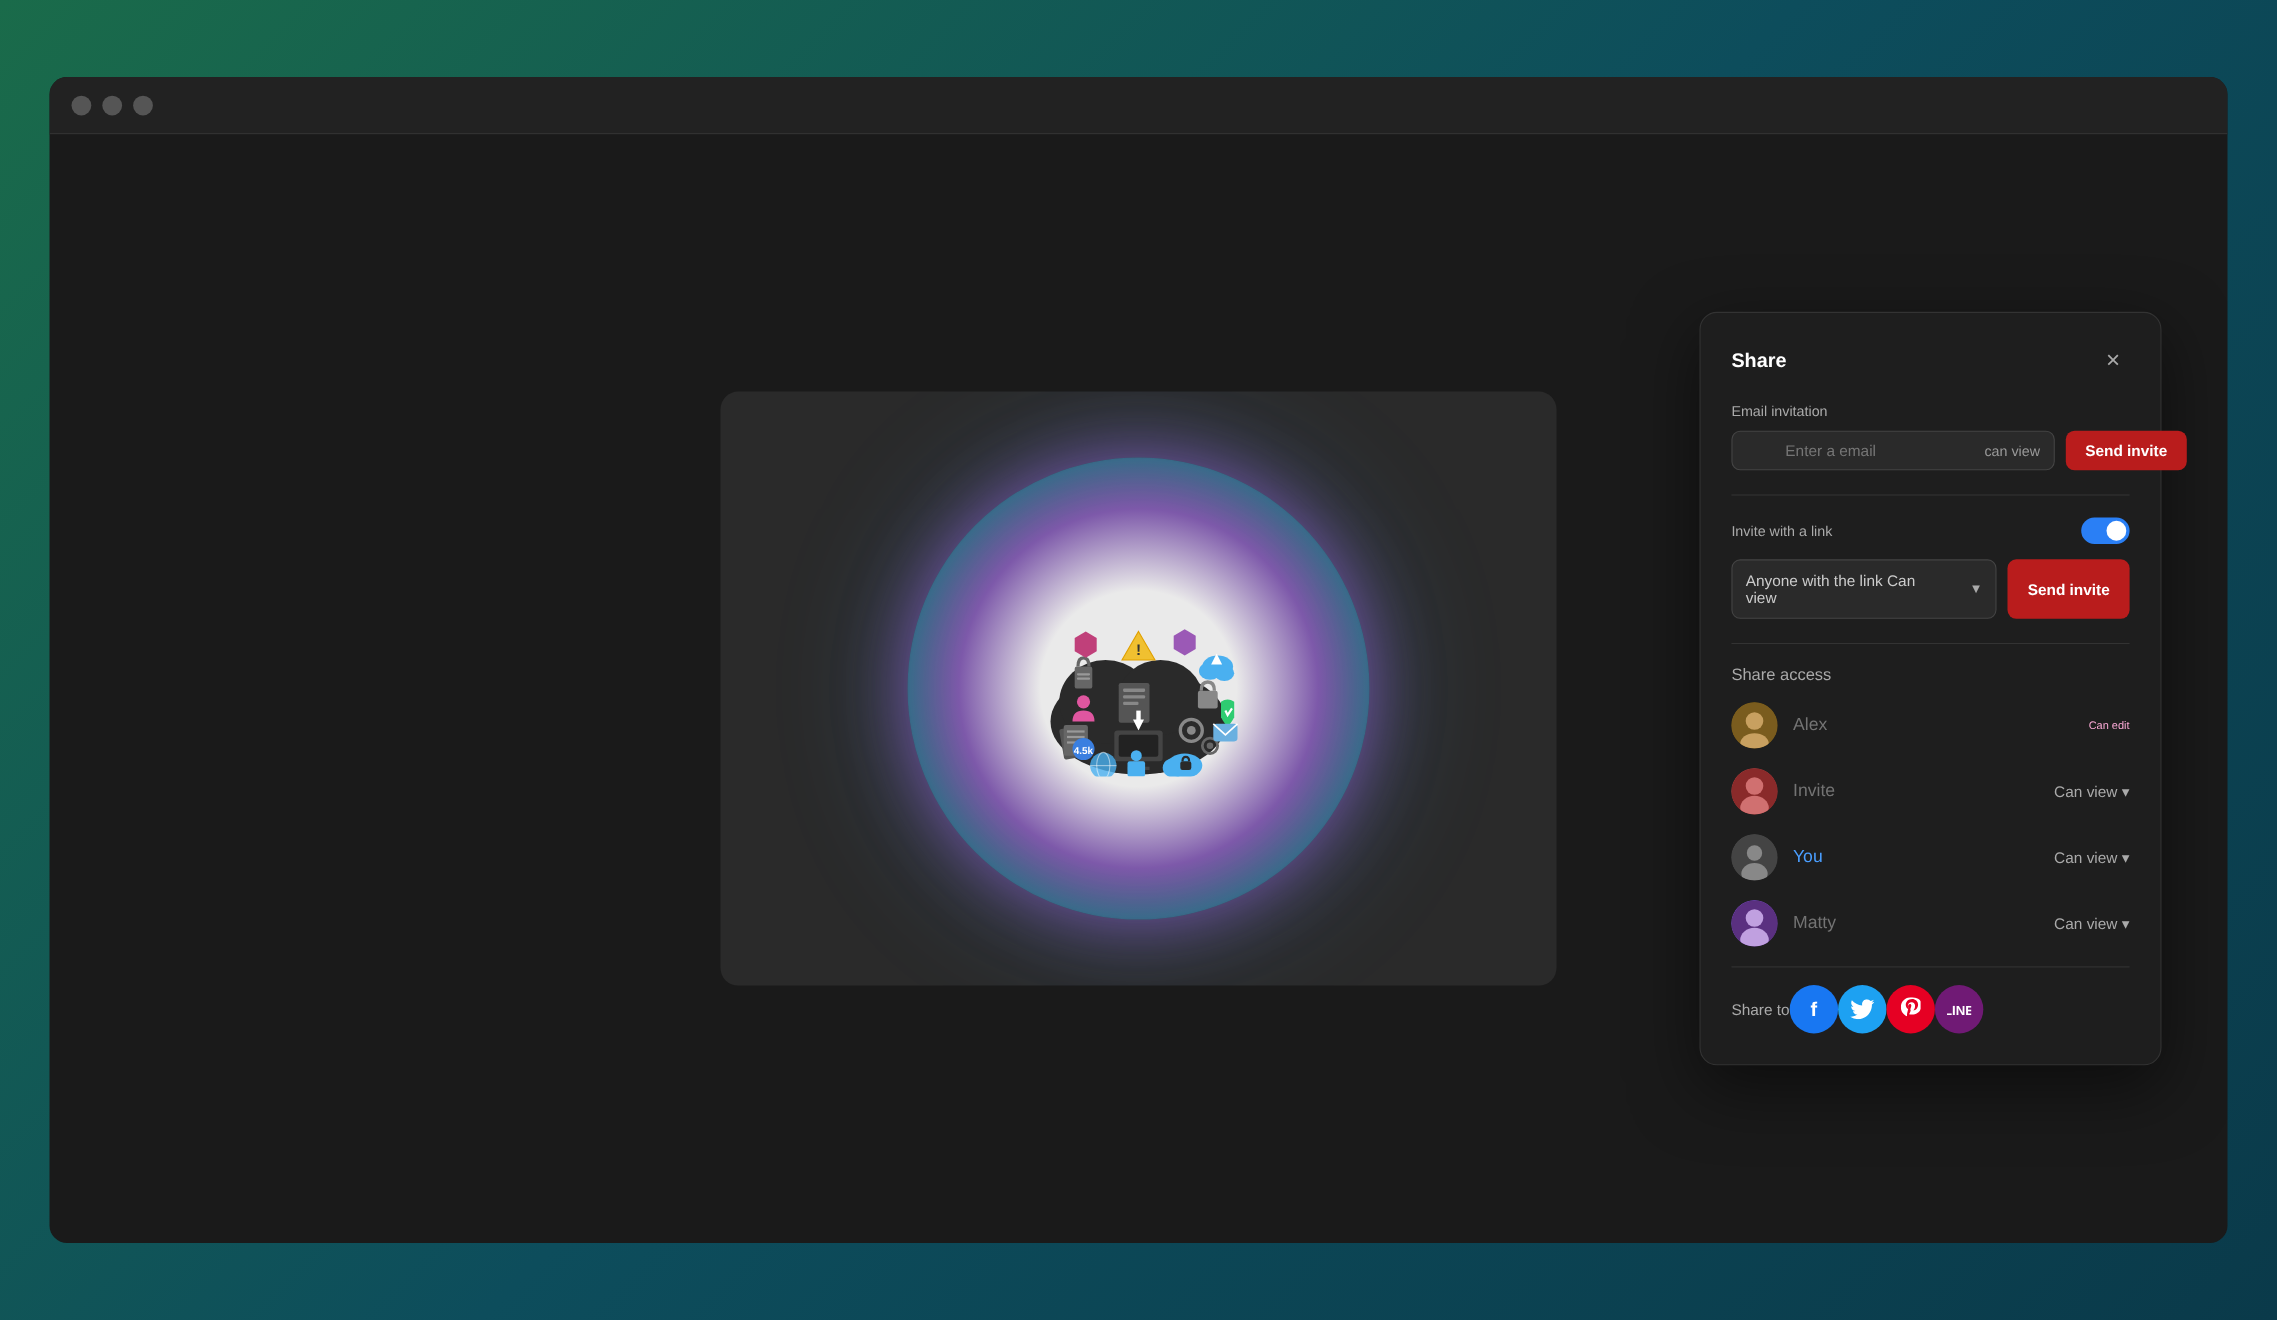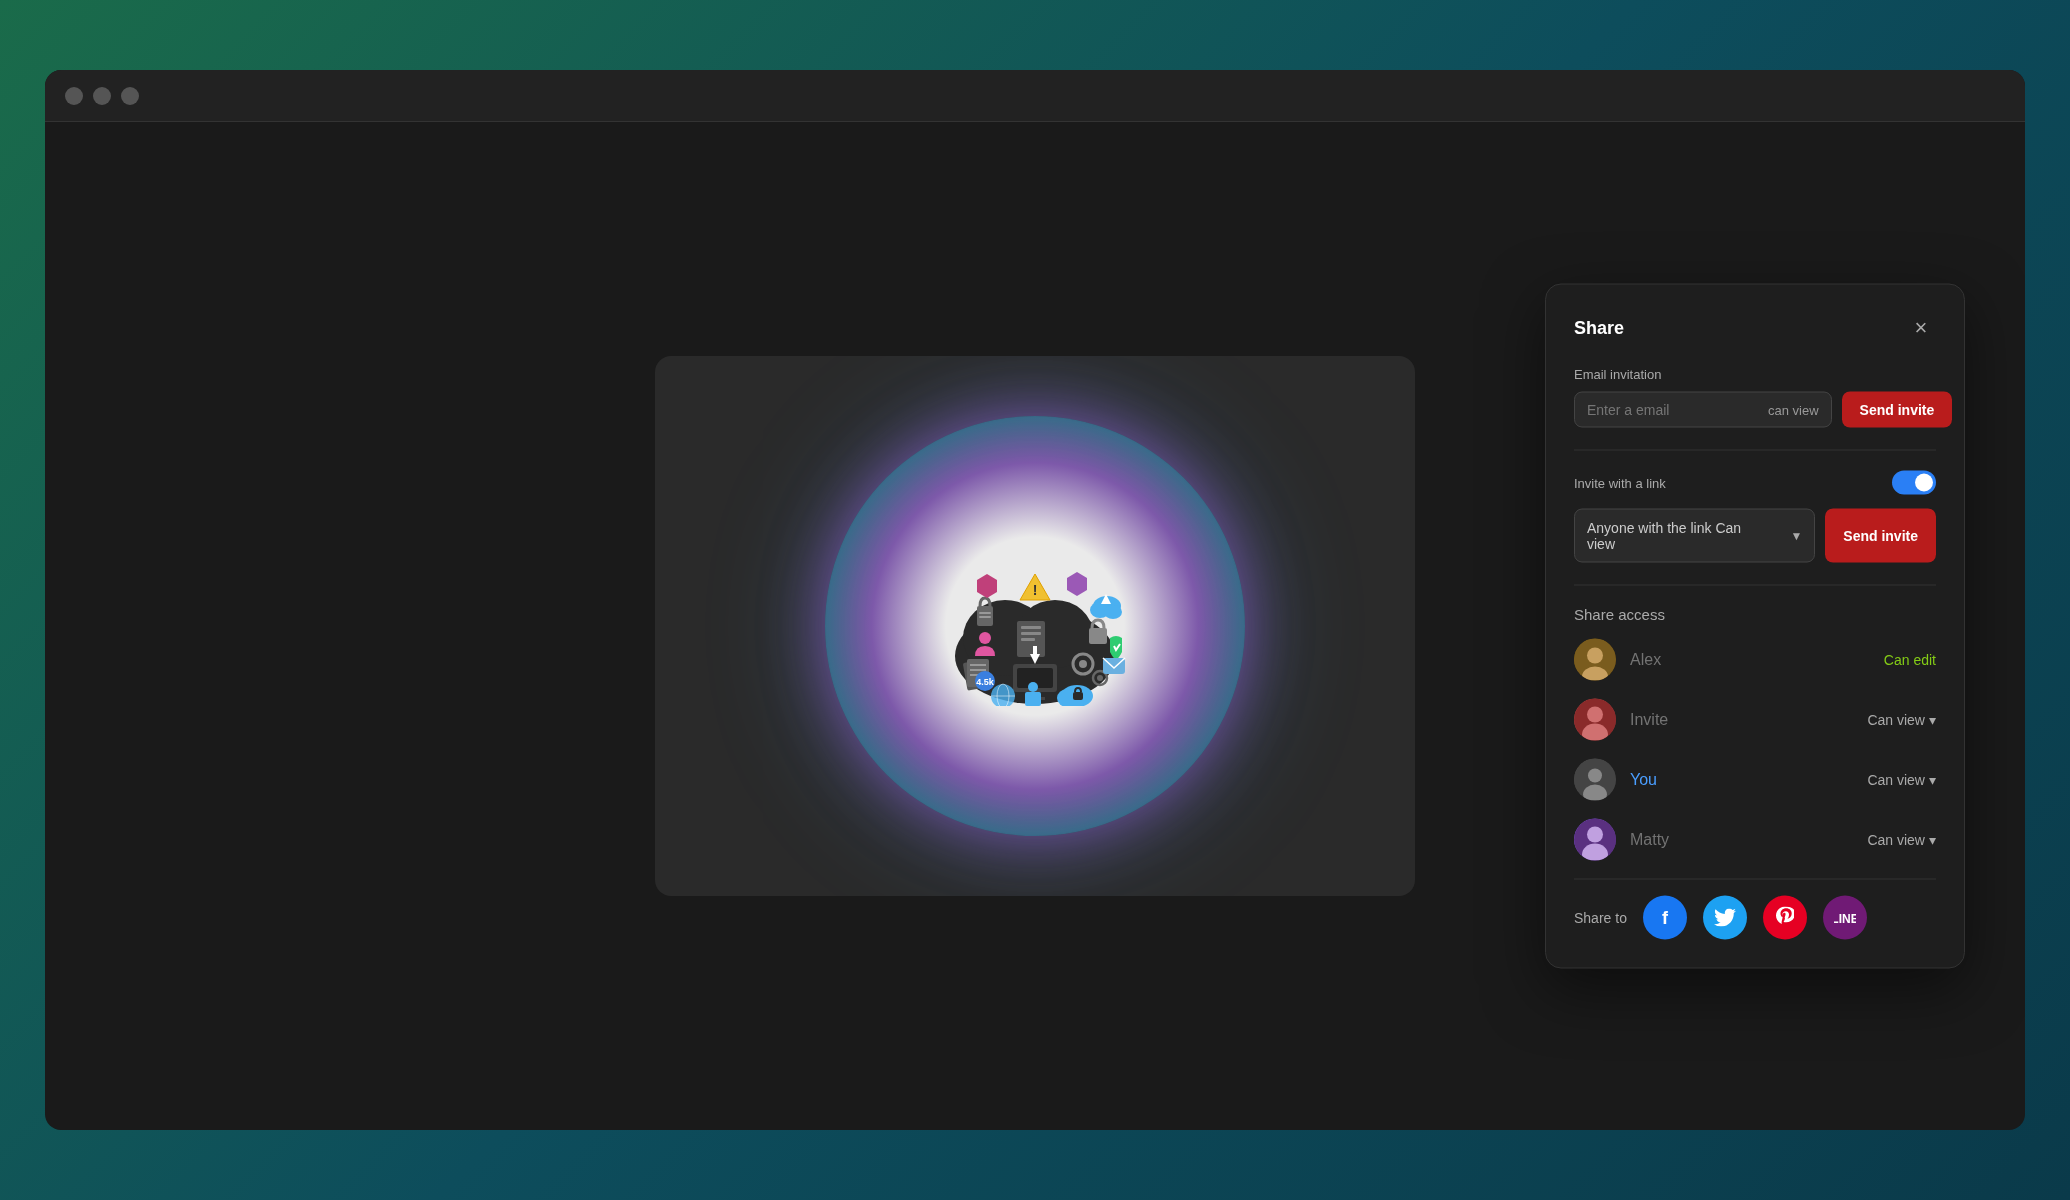--- a/index.html
+++ b/index.html
@@ -172,20 +172,21 @@
       padding: 0 12px;
     }
 
     .email-input {
       flex: 1;
       background: transparent;
       border: none;
       color: #7dd3fc;
       font-size: 14px;
       outline: none;
+      margin-left: 36px;
     }
 
     .can-view-badge {
       color: #999;
       font-size: 13px;
       white-space: nowrap;
     }
 
     .send-invite-btn {
       background: #b91c1c;
@@ -305,27 +306,27 @@
     .user-name.you-name { color: #4a9eff; }
 
     .permission-text {
       color: #aaa;
       font-size: 14px;
       display: flex;
       align-items: center;
       gap: 4px;
     }
 
-    .can-edit-text { color: #84cc16; font-size: 14px; }
+    .can-edit-text { color: #f9a8d4; font-size: 10px; }
 
     
     .share-to-row {
       display: flex;
       align-items: center;
-      gap: 16px;
+      gap: 0;
       padding-top: 16px;
       border-top: 1px solid #333;
     }
 
     .share-to-label {
       font-size: 14px;
       color: #aaa;
     }
 
     .social-icon {

